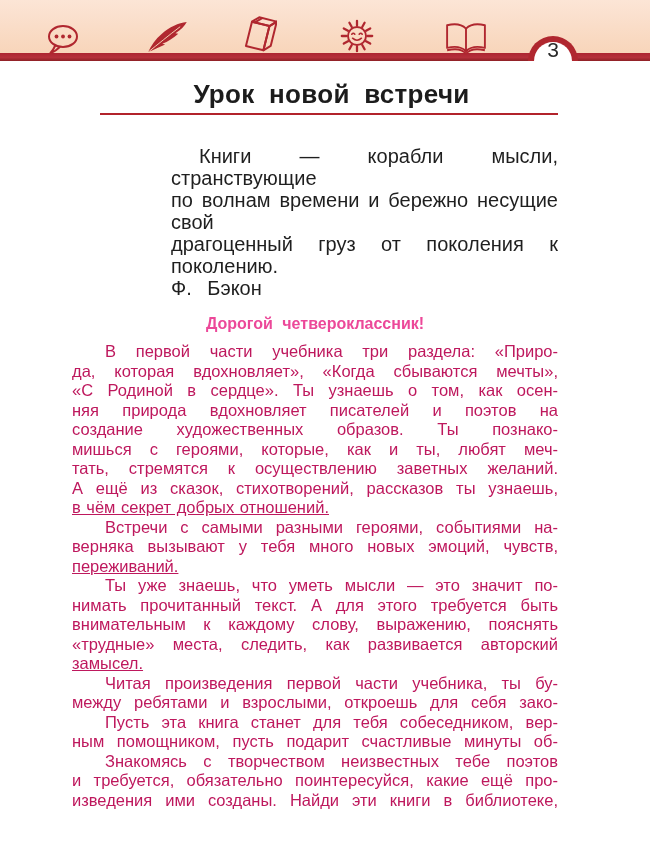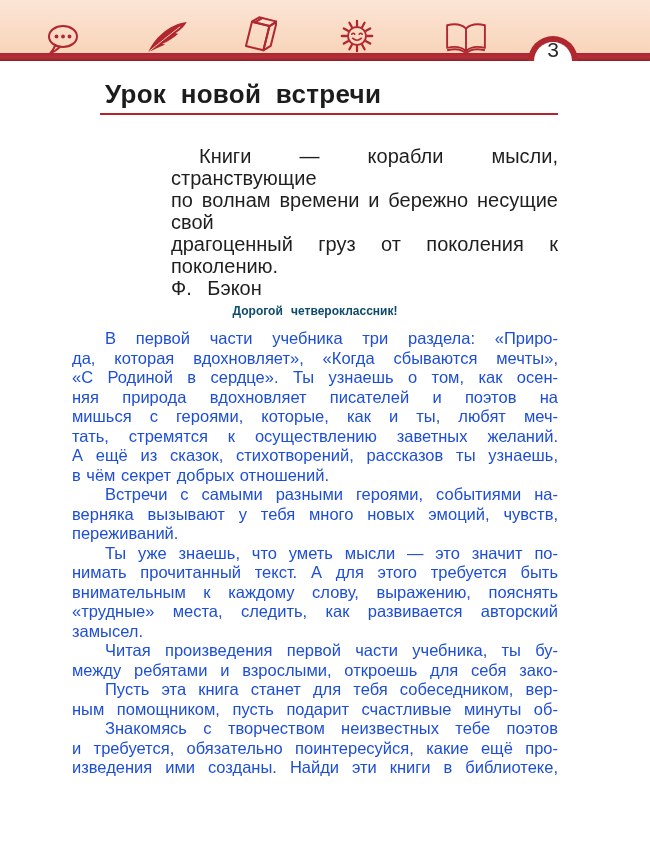--- a/index.html
+++ b/index.html
@@ -21,32 +21,32 @@
   
   .bump-outer { position:absolute; left:528px; top:36px; width:50px; height:25px;
                 border-radius:25px 25px 0 0; background:#b0272f; }
   .bump-inner { position:absolute; left:534px; top:42px; width:38px; height:19px;
                 border-radius:19px 19px 0 0; background:#ffffff; }
   .page-number { position:absolute; left:534px; top:38px; width:38px; height:23px;
                  text-align:center; font-size:21px; line-height:23px; color:#2a2a2a; }
   
   .content { position:absolute; left:72px; top:0; width:486px; }
   .title { margin:80px 0 0 0; padding-left:33px; font-size:26px; line-height:28px;
-           font-weight:bold; color:#1c1c1c; letter-spacing:.3px; word-spacing:7px; }
+           font-weight:bold; color:#1c1c1c; letter-spacing:.3px; word-spacing:7px;text-align:center; }
   .title-rule { height:2px; background:#b2232b; margin:5px 0 0 28px; }
   .epigraph { margin:30px 0 0 99px; width:387px; font-size:20px; line-height:22px;
               color:#1f1f1f; word-spacing:1px; }
   .epigraph .jline { text-align:justify; text-align-last:justify; }
   .epigraph .jline:first-child { text-indent:28px; }
   .attribution { text-align:left; word-spacing:10px; padding-right:2px; }
-  .greeting { margin-top:2px; text-align:center; font-size:12px; line-height:20px;
-              font-weight:bold; color:#0c4a6e; word-spacing:5px; }
-  .body { margin-top:8px; font-size:16.5px; line-height:19.5px; color:#1d4ed8; word-spacing:1px; }
+  .greeting { margin-top:15px; text-align:center; font-size:16px; line-height:20px;
+              font-weight:bold; color:#ec4899; word-spacing:5px; }
+  .body { margin-top:8px; font-size:16.5px; line-height:19.5px; color:#be185d; word-spacing:1px; }
   .bline { text-align:justify; text-align-last:justify; }
-  .bline.last { text-align-last:left; }
+  .bline.last { text-align-last:left;text-decoration:underline; }
   .bline.indent { text-indent:33px; }
 </style>
 </head>
 <body>
 
 <div class="page">
 
   <div class="band"></div>
   <div class="band-rule"></div>
 
@@ -115,20 +115,21 @@
     </div>
 
     <div class="greeting">Дорогой  четвероклассник!</div>
 
     <div class="body">
         <div>
           <div class="bline indent">В первой части учебника три раздела: «Приро-</div>
           <div class="bline">да, которая вдохновляет», «Когда сбываются мечты»,</div>
           <div class="bline">«С Родиной в сердце». Ты узнаешь о том, как осен-</div>
           <div class="bline">няя природа вдохновляет писателей и поэтов на</div>
+          <div class="bline">создание художественных образов. Ты познако-</div>
           <div class="bline">мишься с героями, которые, как и ты, любят меч-</div>
           <div class="bline">тать, стремятся к осуществлению заветных желаний.</div>
           <div class="bline">А ещё из сказок, стихотворений, рассказов ты узнаешь,</div>
           <div class="bline last">в чём секрет добрых отношений.</div>
         </div>
         <div>
           <div class="bline indent">Встречи с самыми разными героями, событиями на-</div>
           <div class="bline">верняка вызывают у тебя много новых эмоций, чувств,</div>
           <div class="bline last">переживаний.</div>
         </div>

